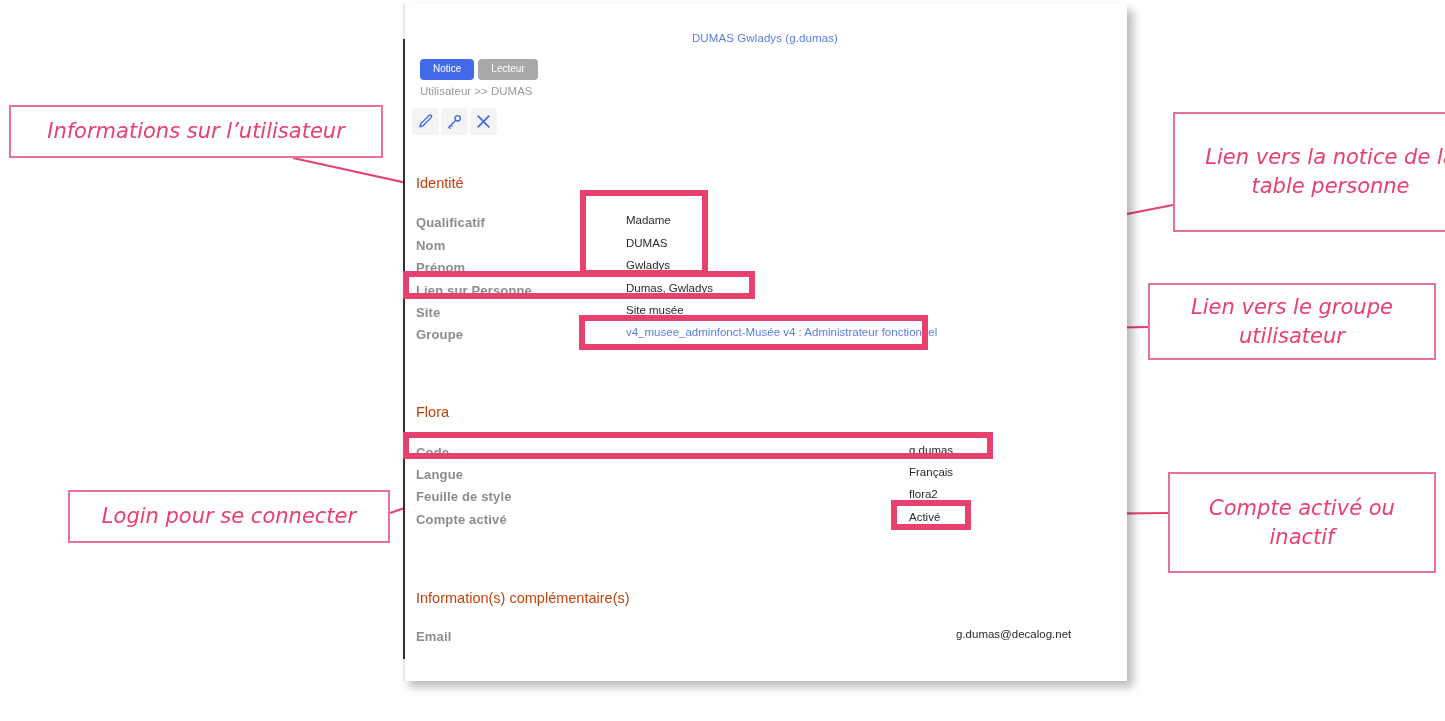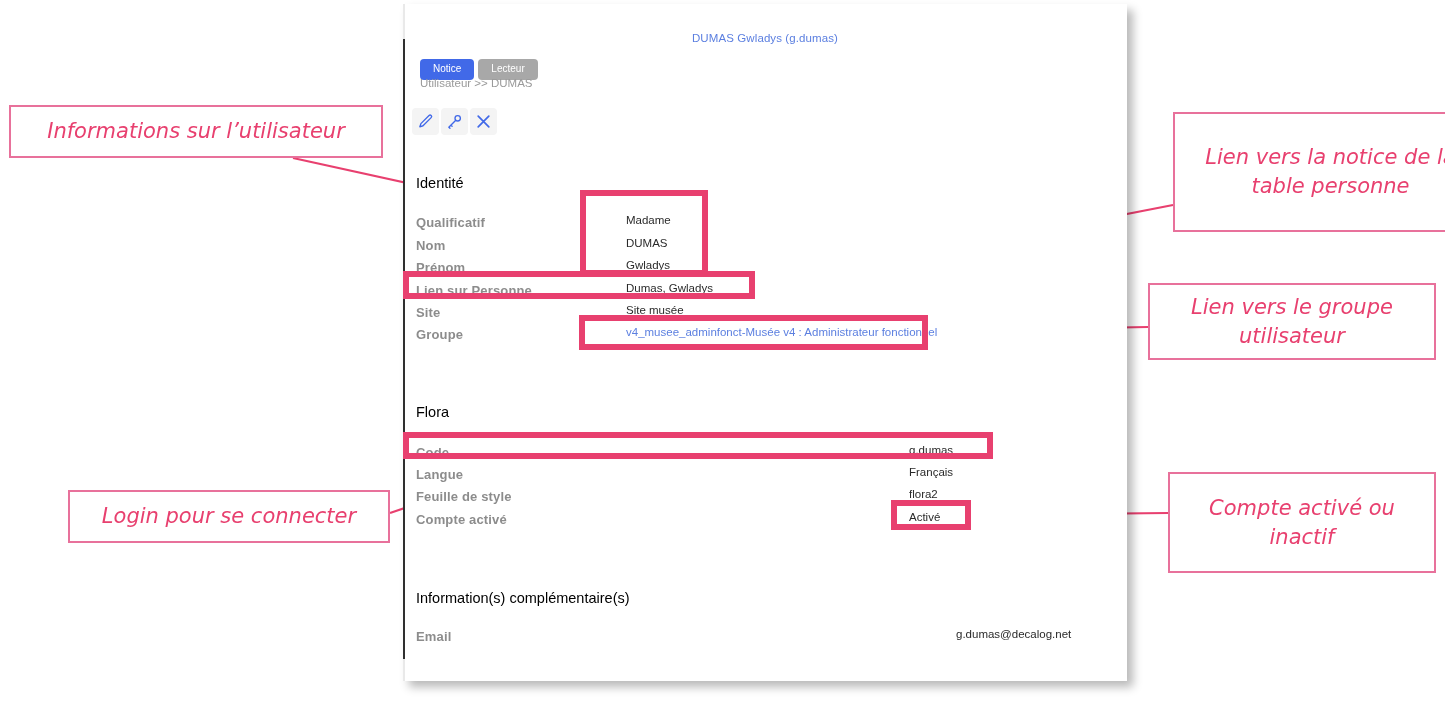--- a/index.html
+++ b/index.html
@@ -68,21 +68,21 @@
     border-radius: 4px;
     color: #ffffff;
     line-height: 14px;
   }
   .tab.active { background: #4169e8; }
   .tab.inactive { background: #a8a8a8; }
 
   .breadcrumb {
     position: absolute;
     left: 17px;
-    top: 73px;
+    top: 81px;
     font-size: 11.5px;
     color: #9a9a9a;
   }
 
   
   .action-bar {
     position: absolute;
     left: 9px;
     top: 104px;
     display: flex;
@@ -97,21 +97,21 @@
     align-items: center;
     justify-content: center;
   }
   .act-btn svg { display: block; }
 
   
   .sec-head {
     position: absolute;
     left: 13px;
     font-size: 14.5px;
-    color: #000000;
+    color: #c2410c;
   }
   #sec-identite { top: 171px; }
   #sec-flora    { top: 400px; }
   #sec-infos    { top: 586px; }
 
   
   .row {
     position: absolute;
     left: 13px;
     width: 700px;

